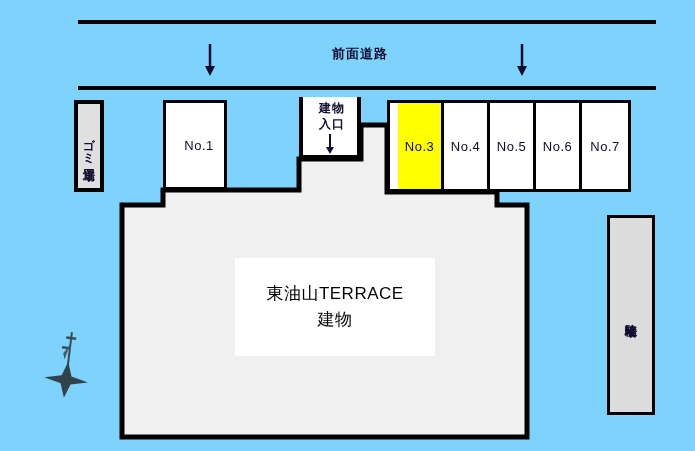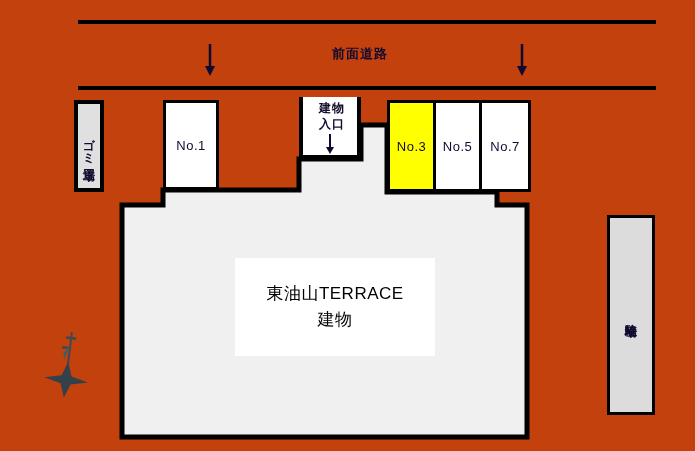--- a/index.html
+++ b/index.html
@@ -7,21 +7,21 @@
     padding: 0;
     background: #ffffff;
   }
   body {
     font-family: "Liberation Sans", "DejaVu Sans", sans-serif;
   }
   #map-root {
     position: relative;
     width: 695px;
     height: 451px;
-    background: #c2410c;
+    background: #7dd3fc;
     overflow: hidden;
   }
   .road-line {
     position: absolute;
     background: #000000;
     height: 4px;
   }
   #road-line-top  { left: 78px; top: 20px;  width: 578px; }
   #road-line-bottom { left: 78px; top: 86px; width: 578px; }
 
@@ -101,20 +101,21 @@
     line-height: 1;
   }
 
   
   .stall-row {
     position: absolute;
     display: flex;
     box-sizing: border-box;
     border: 3px solid #000000;
     background: #ffffff;
+    padding-left: 8px;
   }
   #stall-row-left  { left: 163px; top: 100px; height: 90px; }
   #stall-row-right { left: 387px; top: 100px; height: 92px; text-align: center; }
 
   .stall {
     box-sizing: border-box;
     border-right: 3px solid #000000;
     background: #ffffff;
     display: flex;
     align-items: center;
@@ -242,21 +243,23 @@
   <div id="bicycle-parking">
     <span class="v-label">駐輪場</span>
   </div>
 
   <div class="stall-row" id="stall-row-left">
     <div class="stall">No.1</div>
   </div>
 
   <div class="stall-row" id="stall-row-right">
     <div class="stall highlight">No.3</div>
+    <div class="stall">No.4</div>
     <div class="stall">No.5</div>
+    <div class="stall">No.6</div>
     <div class="stall">No.7</div>
   </div>
 
   <div id="entrance-notch"></div>
   <div id="entrance-label">
     <div>建物</div>
     <div>入口</div>
   </div>
   <div id="entrance-arrow">
     <svg width="10" height="20" viewBox="0 0 10 20">

